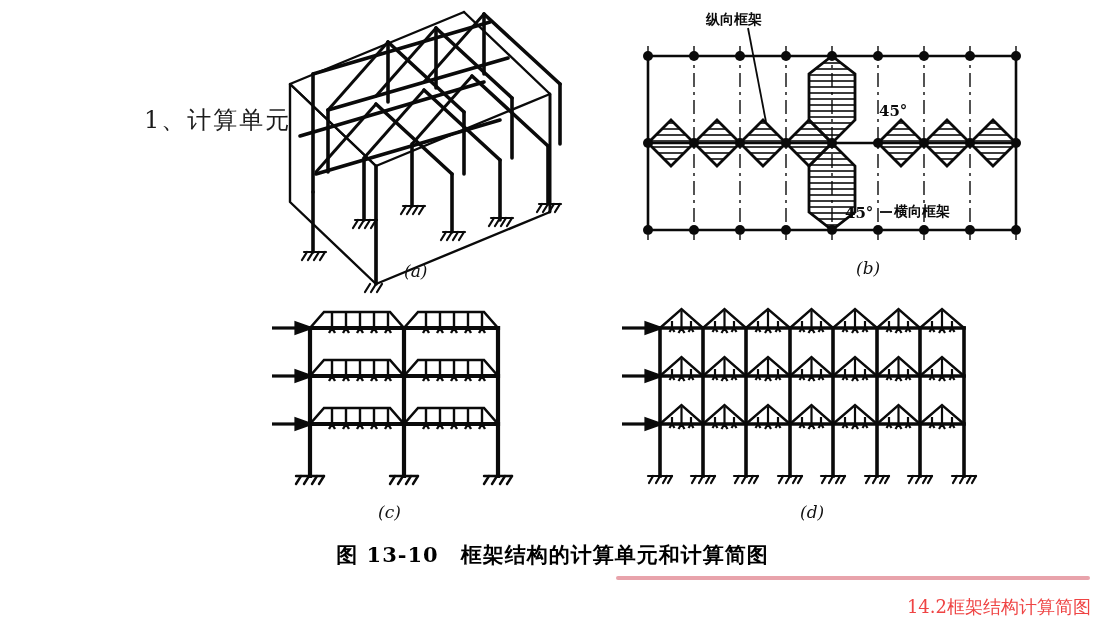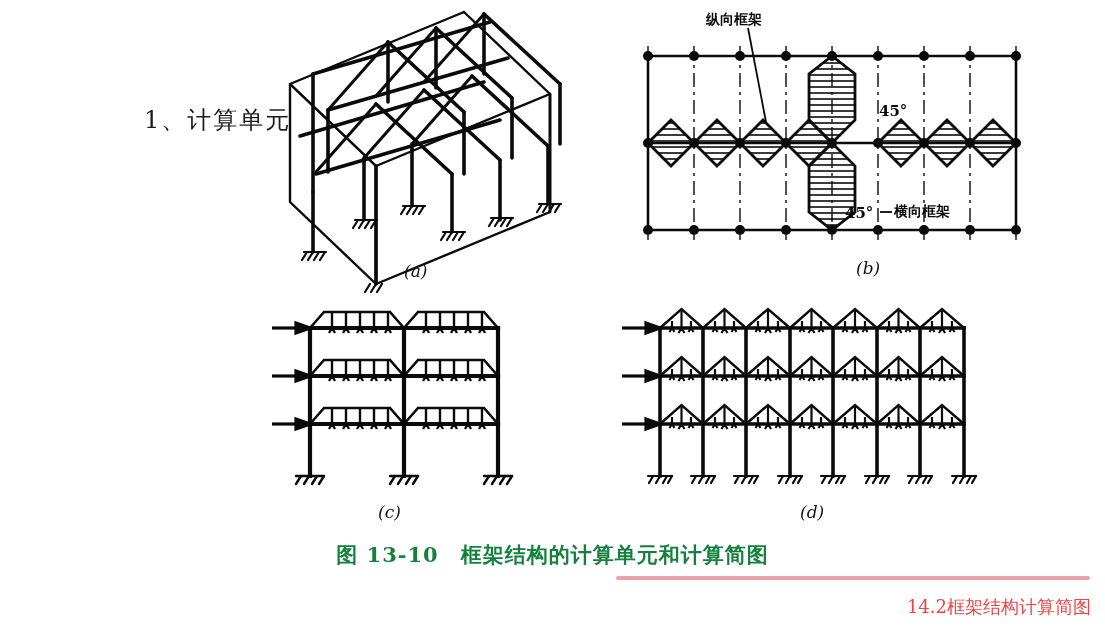--- a/index.html
+++ b/index.html
@@ -55,21 +55,21 @@
 
   #figure-caption {
     position: absolute;
     left: 0;
     top: 541px;
     width: 1105px;
     text-align: center;
     font-family: "DejaVu Serif", serif;
     font-size: 21px;
     font-weight: bold;
-    color: #15803d;
+    color: #000000;
     letter-spacing: 1px;
   }
   #caption-underline {
     position: absolute;
     left: 616px;
     top: 576px;
     width: 474px;
     height: 4px;
     background: #e8a3ab;
     border-radius: 2px;

